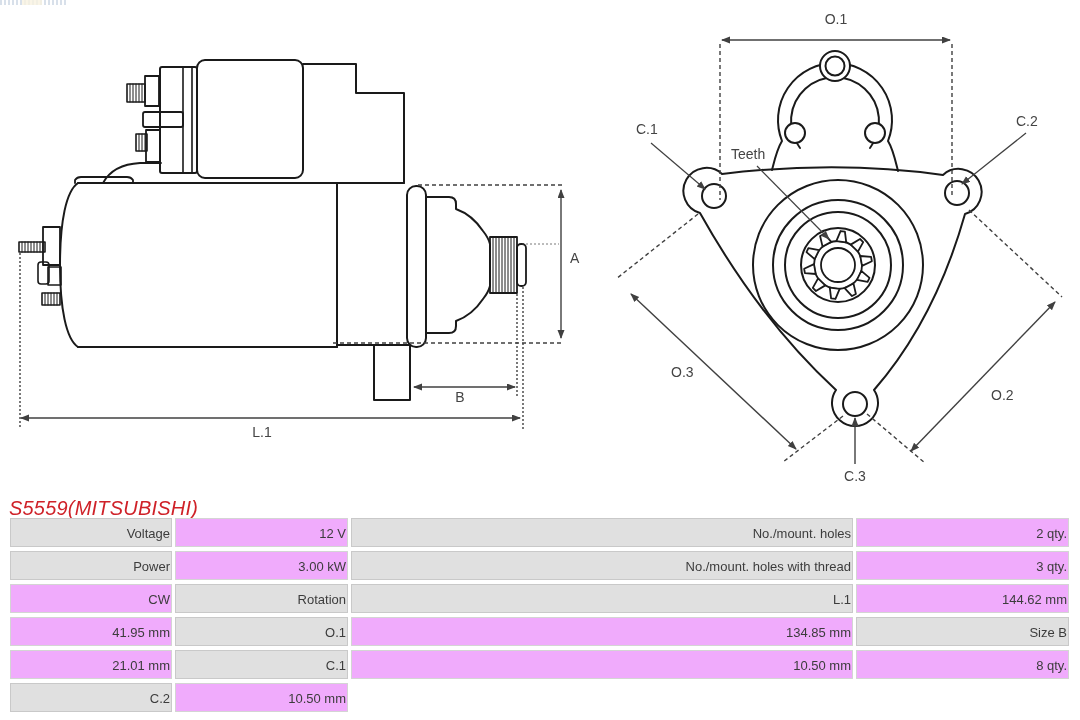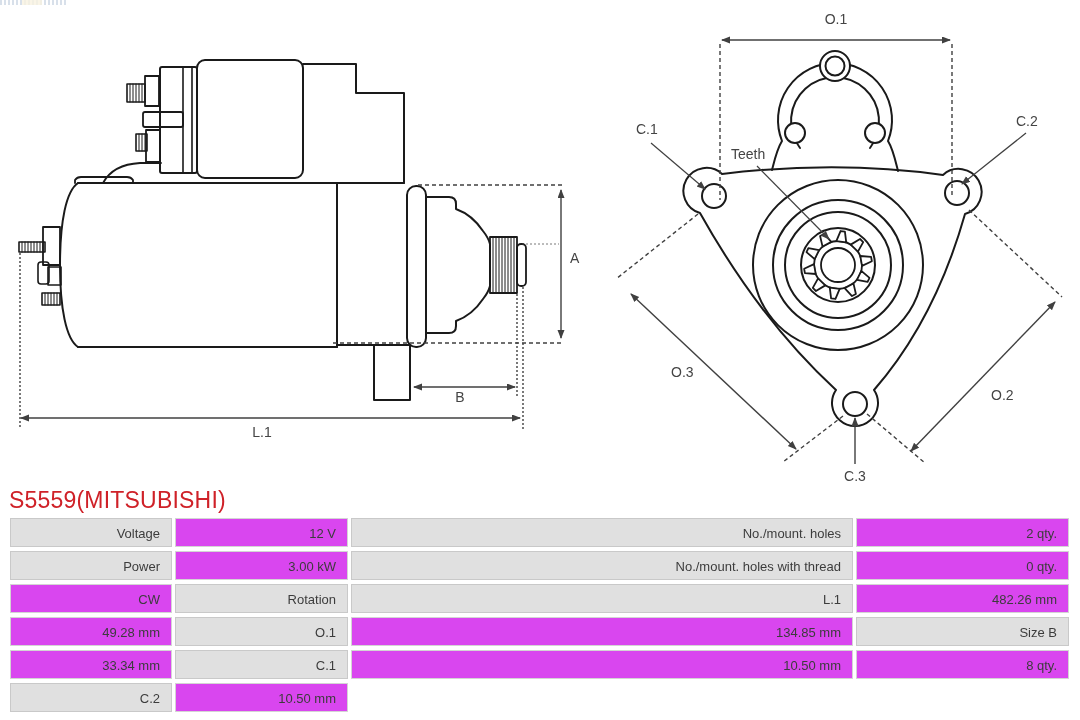--- a/index.html
+++ b/index.html
@@ -4,28 +4,28 @@
 <style>
   html,body{margin:0;padding:0;background:#fff;}
   body{width:1080px;height:720px;position:relative;font-family:"Liberation Sans",sans-serif;overflow:hidden;}
 
   .barcode{position:absolute;left:0;top:0;width:66px;height:5px;opacity:.55;
     background:repeating-linear-gradient(90deg,#b9c7d9 0,#b9c7d9 2px,#ffffff 2px,#ffffff 4px);}
   .barcode-tint{position:absolute;left:22px;top:0;width:20px;height:5px;background:#f4e9c9;opacity:.8;}
 
   .drawing{position:absolute;left:0;top:0;}
 
-  .part-number{position:absolute;left:9px;top:487px;font-size:23px;letter-spacing:.2px;}
+  .part-number{position:absolute;left:9px;top:497px;font-size:20px;letter-spacing:.2px;font-style:italic;}
 
   .spec-table{position:absolute;left:10px;top:518px;display:grid;
     grid-template-columns:162px 173px 502px 213px;gap:4px 3px;}
   .cell{height:29px;line-height:29px;box-sizing:border-box;font-size:13px;color:#3c3c3c;
-    text-align:right;padding-right:11px;border:1px solid #c9c9c9;white-space:nowrap;overflow:hidden;}
+    text-align:right;padding-right:1px;border:1px solid #c9c9c9;white-space:nowrap;overflow:hidden;}
   .cell.lab{background:#e0e0e0;}
-  .cell.val{background:#d946ef;border-color:#d4d4d4;}
+  .cell.val{background:#f0abfc;border-color:#d4d4d4;}
 
   svg text{font-family:"Liberation Sans",sans-serif;font-size:14px;fill:#444;}
 </style>
 </head>
 <body>
 
 <div class="barcode">
     <span class="barcode-tint"></span>
   </div>
 
@@ -164,32 +164,32 @@
 
 <div class="spec-table">
   <div class="cell lab">Voltage</div>
   <div class="cell val">12 V</div>
   <div class="cell lab">No./mount. holes</div>
   <div class="cell val">2 qty.</div>
 
   <div class="cell lab">Power</div>
   <div class="cell val">3.00 kW</div>
   <div class="cell lab">No./mount. holes with thread</div>
-  <div class="cell val">0 qty.</div>
+  <div class="cell val">3 qty.</div>
 
   <div class="cell val">CW</div>
   <div class="cell lab">Rotation</div>
   <div class="cell lab">L.1</div>
-  <div class="cell val">482.26 mm</div>
+  <div class="cell val">144.62 mm</div>
 
-  <div class="cell val">49.28 mm</div>
+  <div class="cell val">41.95 mm</div>
   <div class="cell lab">O.1</div>
   <div class="cell val">134.85 mm</div>
 
   <div class="cell lab">Size B</div>
-  <div class="cell val">33.34 mm</div>
+  <div class="cell val">21.01 mm</div>
   <div class="cell lab">C.1</div>
   <div class="cell val">10.50 mm</div>
 
   <div class="cell val">8 qty.</div>
   <div class="cell lab">C.2</div>
   <div class="cell val">10.50 mm</div>
 </div>
 
 </body></html>

